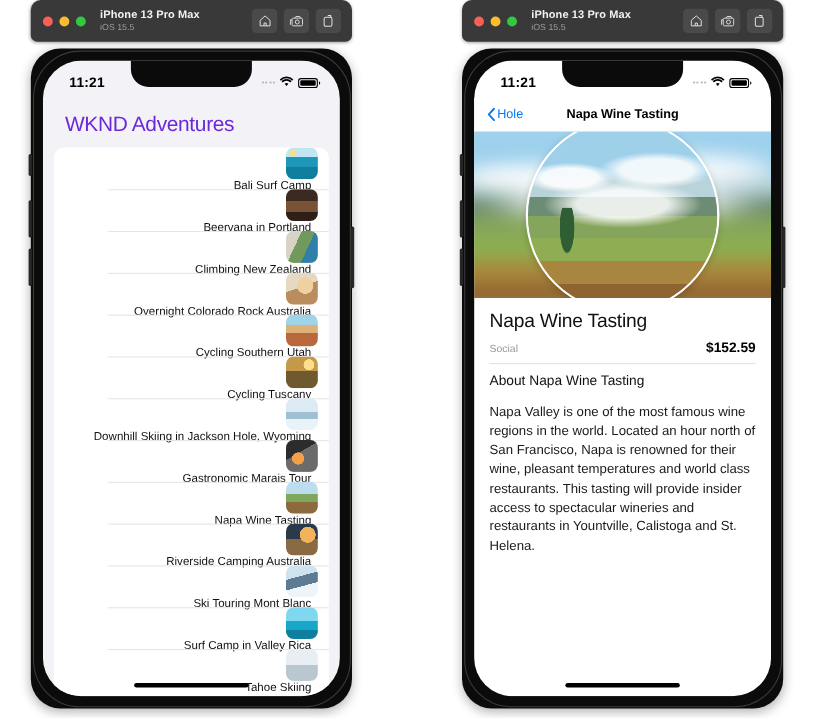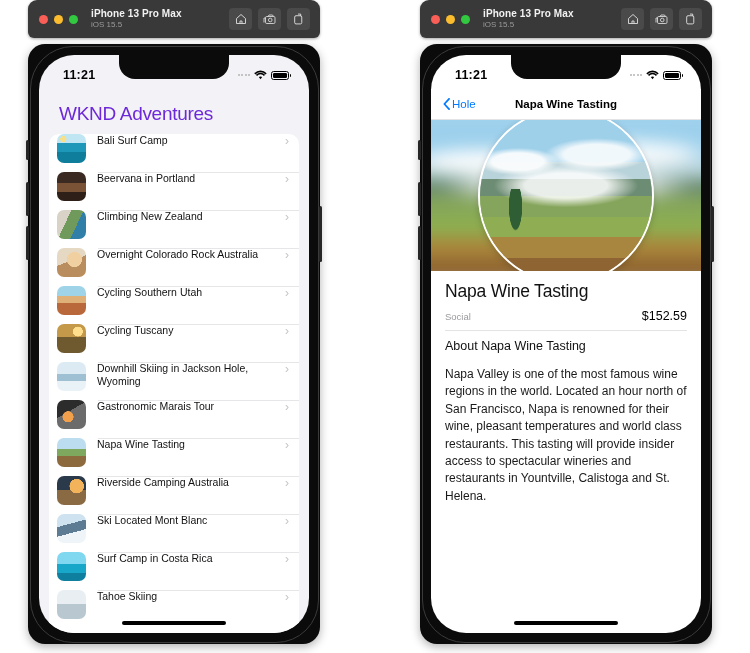--- a/index.html
+++ b/index.html
@@ -41,21 +41,21 @@
     display:flex; align-items:center; justify-content:center;
   }
   .tb-btn svg { display:block; }
 
   
   .phone {
     position: relative;
     width: 292px; height: 600px;
     margin-top: 6px;
     background: #0b0b0b;
-    border-radius: 17px;
+    border-radius: 27px;
     box-shadow: 0 3px 10px rgba(0,0,0,.3);
   }
   .phone::after{
     content:""; position:absolute; inset:1.5px;
     border-radius: 43px;
     border: 1px solid #3a3a3a;
     pointer-events:none;
   }
   .screen {
     position:absolute; left: 11px; top: 11px;
@@ -104,22 +104,22 @@
   .list-screen { height: 100%; background:#f2f2f7; display:flex; flex-direction:column; }
   .list-title {
     font-size: 19px; font-weight: normal; color:#6d28d9;
     padding: 14px 0 9px 20px; letter-spacing:-.3px;
   }
   .list-card {
     margin: 0 10px; background:#fff; border-radius: 10px;
     overflow:hidden; flex:1;
   }
   .row {
-    display:flex; align-items:flex-start; height: 38px;
-    padding: 0 10px 0 8px; position:relative;
+    display:flex; align-items:flex-end; height: 38px;
+    padding: 0 10px 0 8px; position:relative;flex-direction:column;
   }
   .row + .row::before{
     content:""; position:absolute; left:49px; right:0; top:0; height:1px; background:#e6e6e8;
   }
   .thumb {
     width: 29px; height: 29px; border-radius: 7px; flex:0 0 29px;
     overflow:hidden; position:relative;
   }
   .row-label {
     flex:1; margin-left: 11px; font-size: 10.5px; color:#111;
@@ -149,21 +149,21 @@
   .hero-circle {
     position:absolute; left:50%; top:50%; transform:translate(-50%,-50%);
     width: 176px; height: 176px; border-radius:50%;
     overflow:hidden; border: 2.5px solid #fff;
     box-shadow: 0 2px 7px rgba(0,0,0,.18);
   }
   .detail-body { padding: 10px 14px 0 14px; }
   .d-title { font-size: 17.5px; color:#111; letter-spacing:-.2px; }
   .d-meta { display:flex; align-items:baseline; justify-content:space-between; margin-top: 7px; }
   .d-cat { font-size: 9.5px; color:#9a9a9e; }
-  .d-price { font-size: 12.5px; font-weight:normal; color:#000; }
+  .d-price { font-size: 12.5px; font-weight:bold; color:#000; }
   .d-rule { height:1px; background:#e3e3e6; margin: 7px 0 8px; }
   .d-h2 { font-size: 12.5px; color:#111; margin-bottom: 6px; }
   .d-lead { font-size: 10px; color:#1a1a1a; line-height:1.35; }
   .d-para { font-size: 12px; color:#1a1a1a; line-height:1.45; margin-top: 13px; }
 
   
   .ph { position:absolute; inset:0; }
   .ph-bali  { background:
       radial-gradient(circle at 22% 18%, #f6e08a 0 9%, transparent 10%),
       linear-gradient(180deg,#bfe6f2 0 30%, #1e98b8 30% 62%, #0f7d9c 62% 100%); }
@@ -368,28 +368,28 @@
               <div class="thumb">
                   <div class="ph ph-river"></div>
                 </div>
               <div class="row-label">Riverside Camping Australia</div>
               <div class="chev">›</div>
             </div>
             <div class="row">
               <div class="thumb">
                   <div class="ph ph-ski"></div>
                 </div>
-              <div class="row-label">Ski Located Mont Blanc</div>
+              <div class="row-label">Ski Touring Mont Blanc</div>
               <div class="chev">›</div>
             </div>
             <div class="row">
               <div class="thumb">
                   <div class="ph ph-surf"></div>
                 </div>
-              <div class="row-label">Surf Camp in Costa Rica</div>
+              <div class="row-label">Surf Camp in Valley Rica</div>
               <div class="chev">›</div>
             </div>
             <div class="row">
               <div class="thumb">
                   <div class="ph ph-tahoe"></div>
                 </div>
               <div class="row-label">Tahoe Skiing</div>
               <div class="chev">›</div>
             </div>
           </div>

